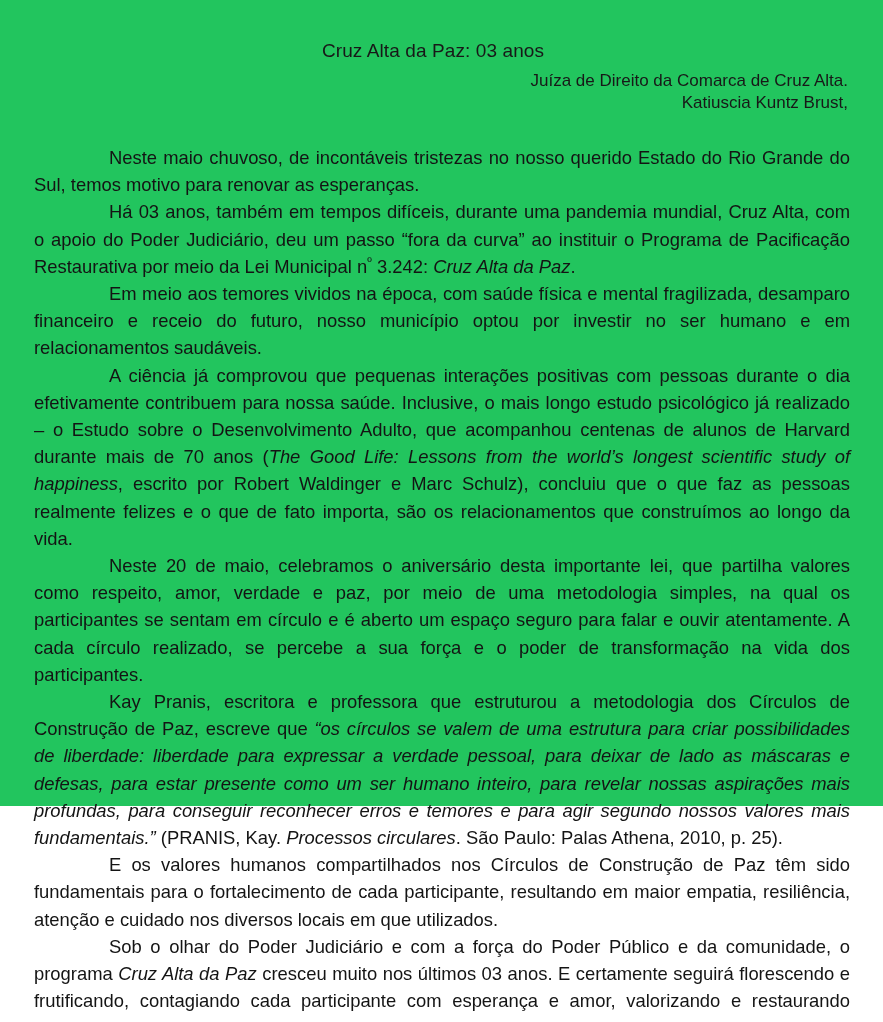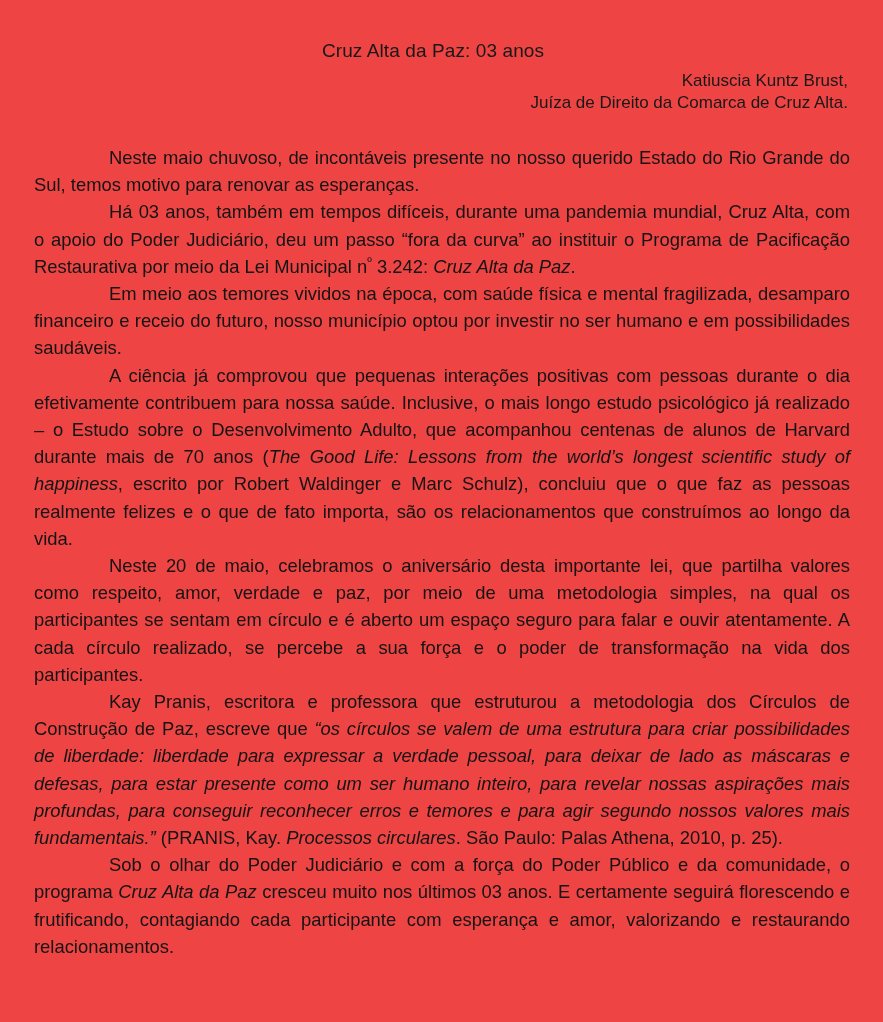--- a/index.html
+++ b/index.html
@@ -14,24 +14,24 @@
     height: 1022px;
     overflow: hidden;
     font-family: "Liberation Sans", sans-serif;
     color: #1a1a1a;
     -webkit-font-smoothing: antialiased;
   }
 
   .page {
     position: relative;
     width: 883px;
-    height: 1022px;
+    height: 806px;
     box-sizing: border-box;
     padding: 38px 33px 0 34px;
-    background: #ef4444;
+    background: #22c55e;
   }
 
   .doc-title {
     text-align: center;
     font-size: 19px;
     line-height: 26px;
     font-weight: 400;
     letter-spacing: 0.1px;
     margin: 0 0 6px 0;
     padding-right: 18px;
@@ -77,27 +77,28 @@
   }
 </style>
 </head>
 <body>
 
 <div class="page">
 
   <h1 class="doc-title">Cruz Alta da Paz: 03 anos</h1>
 
   <div class="byline">
+    <span class="byline-line">Juíza de Direito da Comarca de Cruz Alta.</span>
     <span class="byline-line">Katiuscia Kuntz Brust,</span>
-    <span class="byline-line">Juíza de Direito da Comarca de Cruz Alta.</span>
   </div>
 
   <div class="body-copy">
-    <p class="para">Neste maio chuvoso, de incontáveis presente no nosso querido Estado do Rio Grande do Sul, temos motivo para renovar as esperanças.</p>
+    <p class="para">Neste maio chuvoso, de incontáveis tristezas no nosso querido Estado do Rio Grande do Sul, temos motivo para renovar as esperanças.</p>
     <p class="para">Há 03 anos, também em tempos difíceis, durante uma pandemia mundial, Cruz Alta, com o apoio do Poder Judiciário, deu um passo “fora da curva” ao instituir o Programa de Pacificação Restaurativa por meio da Lei Municipal n<sup class="ord">º</sup> 3.242: <i>Cruz Alta da Paz</i>.</p>
-    <p class="para">Em meio aos temores vividos na época, com saúde física e mental fragilizada, desamparo financeiro e receio do futuro, nosso município optou por investir no ser humano e em possibilidades saudáveis.</p>
+    <p class="para">Em meio aos temores vividos na época, com saúde física e mental fragilizada, desamparo financeiro e receio do futuro, nosso município optou por investir no ser humano e em relacionamentos saudáveis.</p>
     <p class="para">A ciência já comprovou que pequenas interações positivas com pessoas durante o dia efetivamente contribuem para nossa saúde. Inclusive, o mais longo estudo psicológico já realizado – o Estudo sobre o Desenvolvimento Adulto, que acompanhou centenas de alunos de Harvard durante mais de 70 anos (<i>The Good Life: Lessons from the world’s longest scientific study of happiness</i>, escrito por Robert Waldinger e Marc Schulz), concluiu que o que faz as pessoas realmente felizes e o que de fato importa, são os relacionamentos que construímos ao longo da vida.</p>
     <p class="para">Neste 20 de maio, celebramos o aniversário desta importante lei, que partilha valores como respeito, amor, verdade e paz, por meio de uma metodologia simples, na qual os participantes se sentam em círculo e é aberto um espaço seguro para falar e ouvir atentamente. A cada círculo realizado, se percebe a sua força e o poder de transformação na vida dos participantes.</p>
     <p class="para">Kay Pranis, escritora e professora que estruturou a metodologia dos Círculos de Construção de Paz, escreve que <i>“os círculos se valem de uma estrutura para criar possibilidades de liberdade: liberdade para expressar a verdade pessoal, para deixar de lado as máscaras e defesas, para estar presente como um ser humano inteiro, para revelar nossas aspirações mais profundas, para conseguir reconhecer erros e temores e para agir segundo nossos valores mais fundamentais.”</i> (PRANIS, Kay. <i>Processos circulares</i>. São Paulo: Palas Athena, 2010, p. 25).</p>
+    <p class="para">E os valores humanos compartilhados nos Círculos de Construção de Paz têm sido fundamentais para o fortalecimento de cada participante, resultando em maior empatia, resiliência, atenção e cuidado nos diversos locais em que utilizados.</p>
     <p class="para">Sob o olhar do Poder Judiciário e com a força do Poder Público e da comunidade, o programa <i>Cruz Alta da Paz</i> cresceu muito nos últimos 03 anos. E certamente seguirá florescendo e frutificando, contagiando cada participante com esperança e amor, valorizando e restaurando relacionamentos.</p>
   </div>
 
 </div>
 
 </body></html>

